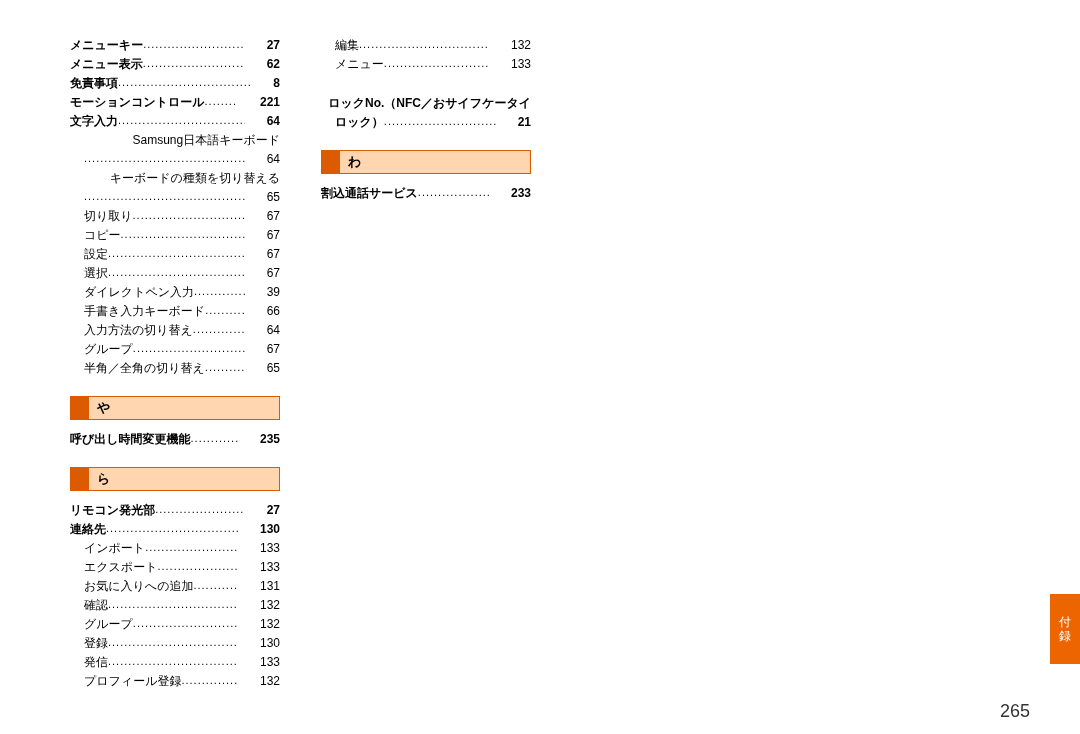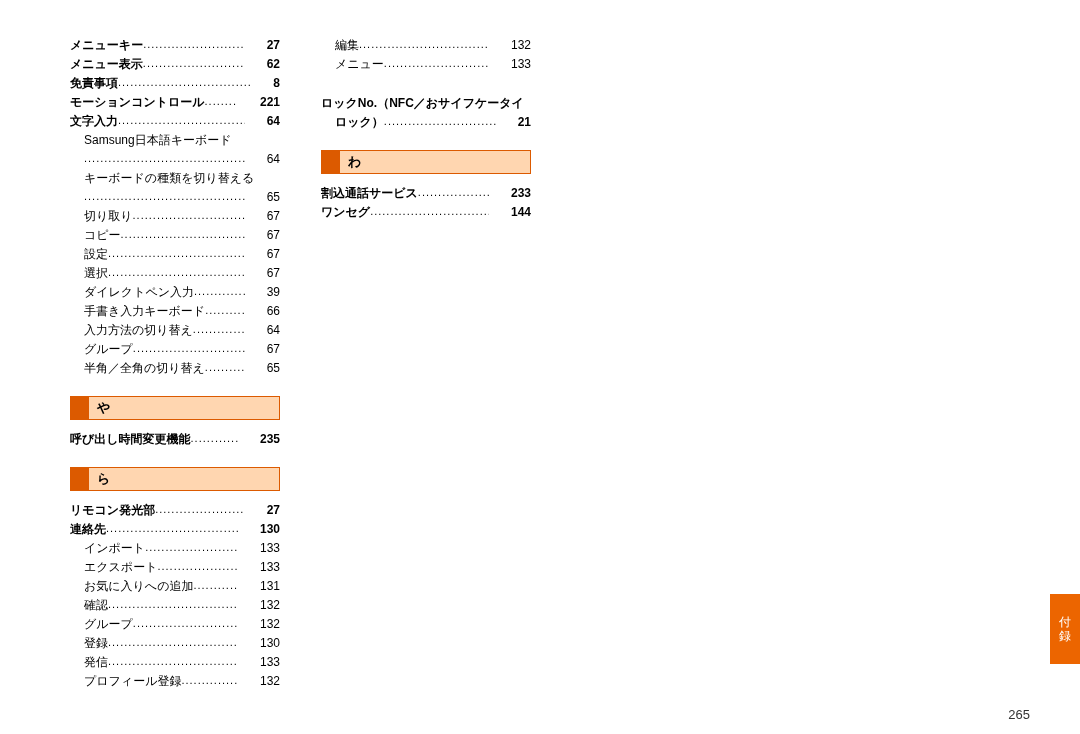--- a/index.html
+++ b/index.html
@@ -10,20 +10,21 @@
     background: #fff;
     font-family: "Hiragino Kaku Gothic Pro", "Meiryo", sans-serif;
     font-size: 12px;
     color: #000;
     position: relative;
   }
   .page {
     position: relative;
     width: 1080px;
     height: 734px;
+    text-align: right;
   }
   .col {
     position: absolute;
     width: 210px;
   }
   .col-left {
     left: 70px;
     top: 36px;
   }
   .col-right {
@@ -95,21 +96,21 @@
     display: flex;
     flex-direction: column;
     align-items: center;
     justify-content: center;
     line-height: 14px;
   }
   .page-number {
     position: absolute;
     right: 50px;
     bottom: 12px;
-    font-size: 13px;
+    font-size: 18px;
     color: #333;
   }
 </style>
 </head>
 <body>
 
 <div class="page">
 
   <div class="col col-left">
 
@@ -301,25 +302,20 @@
     <div class="section-head">
       <div class="bar"></div>
         <div class="txt">わ</div>
     </div>
     <div id="right-wa">
         <div class="entry bold">
           <span class="label">割込通話サービス</span>
           <span class="dots"></span>
           <span class="page-no">233</span>
         </div>
-        <div class="entry bold">
-          <span class="label">ワンセグ</span>
-          <span class="dots"></span>
-          <span class="page-no">144</span>
-        </div>
       </div>
 
   </div>
 
   <div class="side-tab">
     <span id="side-tab-text">付<br>録</span>
   </div>
 
   <div class="page-number">265</div>
 

